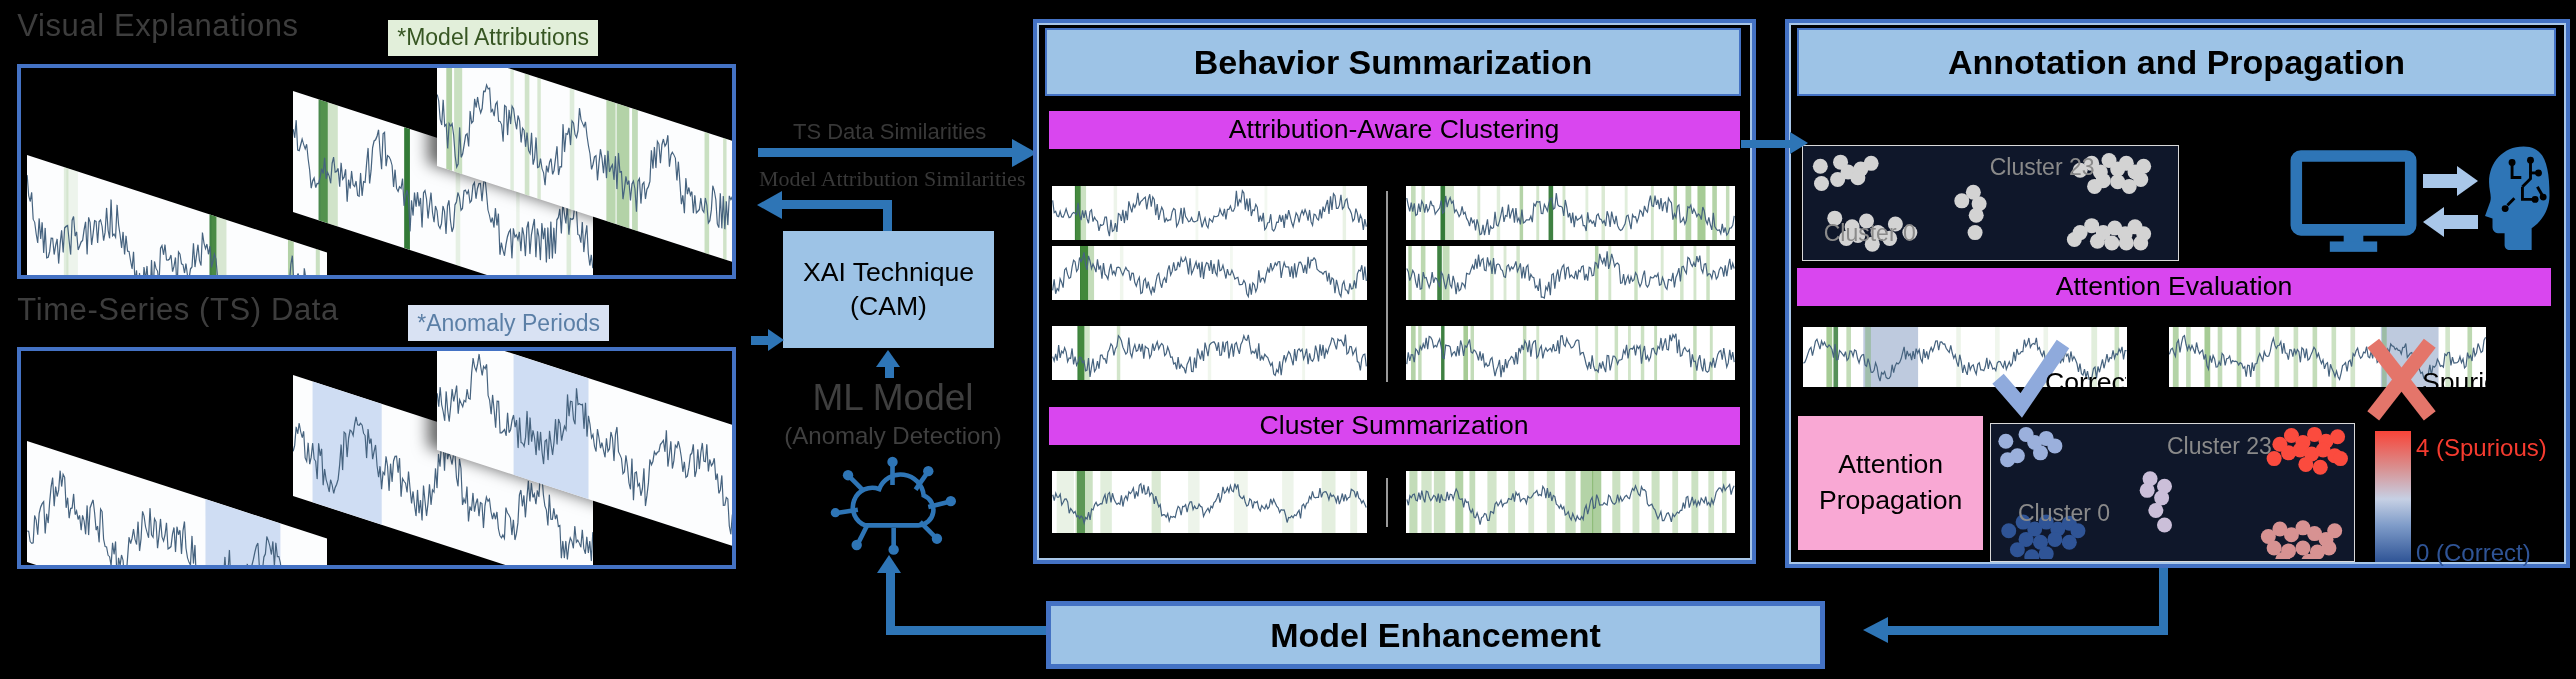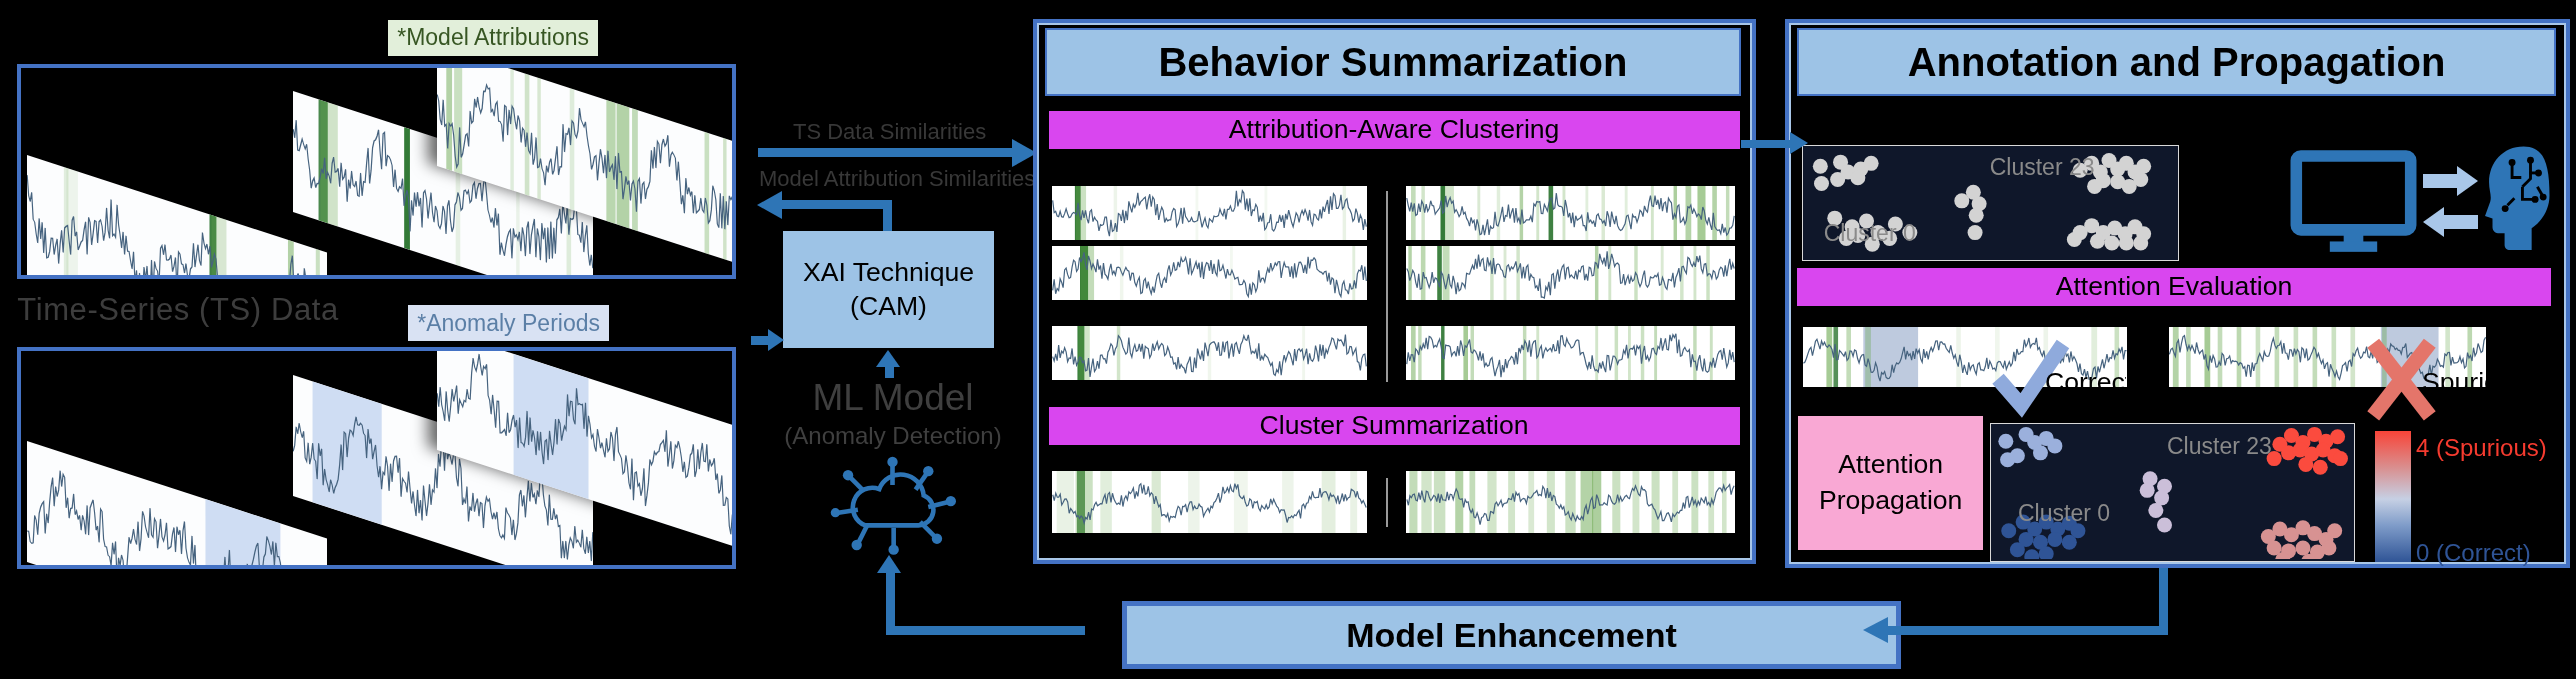--- a/index.html
+++ b/index.html
@@ -8,39 +8,40 @@
   .abs{position:absolute;}
   .lbl{position:absolute;white-space:nowrap;}
   .title-gray{color:#3D3D3D;font-size:31px;font-weight:500;letter-spacing:0.6px;}
   .badge{position:absolute;font-size:23px;font-weight:500;padding:4.6px 9.2px;}
   .tsbox{position:absolute;border:4.6px solid #4472C4;background:#000;overflow:hidden;box-sizing:border-box;}
   .skplot{position:absolute;width:300px;height:121px;background:#fcfdfe;transform:skewY(18deg);
           transform-origin:0 0;box-shadow:-4.6px -4.6px 15px 4.6px rgba(0,0,0,0.6);}
   .panel-outer{position:absolute;border:4.6px solid #4472C4;background:#000;box-sizing:border-box;}
   .panel-inner{position:absolute;inset:0;border:2.9px solid #A9C7E9;pointer-events:none;}
   .hdr{position:absolute;background:#9DC3E6;border:2.9px solid #4472C4;box-sizing:border-box;
-       display:flex;align-items:center;justify-content:center;font-weight:bold;font-size:40px;color:#000;}
+       display:flex;align-items:center;justify-content:center;font-weight:bold;font-size:34px;color:#000;}
   .bar{position:absolute;background:#d946ef;display:flex;align-items:center;justify-content:center;
        font-size:26.6px;color:#000;}
   .plot{position:absolute;background:#fff;}
   .vdiv{position:absolute;width:2.3px;background:#9a9a9a;}
   .conn{position:absolute;background:#2E75B6;}
   .tri{position:absolute;width:0;height:0;}
   .scatterbox{position:absolute;background:#0f172a;border:1.7px solid #d9d9d9;box-sizing:border-box;}
   .cl-lbl{position:absolute;color:#8a8a8a;font-size:23px;font-weight:500;white-space:nowrap;}
   .overlay{position:absolute;overflow:hidden;}
   .ov-text{position:absolute;color:#000;font-size:26.6px;white-space:nowrap;}
   .parrow{position:absolute;background:#A9C7E9;height:14px;}
   .cbar-lbl{position:absolute;font-size:24px;font-weight:500;white-space:nowrap;}
 </style>
 </head>
 <body>
 
 <div class="canvas">
 
+  <div class="lbl title-gray" style="left:17.3px;top:8px;">Visual Explanations</div>
   <div class="badge" style="left:388px;top:19.6px;background:#E2EFDA;color:#375623;">*Model Attributions</div>
 
   <div class="tsbox" style="left:17.3px;top:64px;width:719px;height:215px;">
     <div class="skplot" id="vis1" style="left:5.8px;top:87px;z-index:1;">
         <svg width="300" height="121" style="display: block;" viewBox="0 0 520 210">
           <rect x="63.60000000000001" y="0" width="8" height="210" fill="#6aa84f" opacity="0.18"></rect>
           <rect x="68" y="0" width="20" height="210" fill="#6aa84f" opacity="0.1"></rect>
           <rect x="316.4" y="0" width="12" height="210" fill="#1d6b21" opacity="0.85"></rect>
           <rect x="319.8" y="0" width="26" height="210" fill="#6aa84f" opacity="0.25"></rect>
           <rect x="452.6" y="0" width="10" height="210" fill="#6aa84f" opacity="0.5"></rect>
@@ -97,21 +98,21 @@
         <svg width="300" height="121" style="display: block;" viewBox="0 0 520 210">
           <rect x="132.6" y="0" width="130" height="210" fill="#c7d7f1" opacity="0.85"></rect>
           <path d="M0.0,111.3 L2.6,133.8 L5.2,99.2 L7.8,128.9 L10.4,140.0 L13.0,155.0 L15.6,103.1 L18.2,134.8 L20.8,153.8 L23.4,126.5 L26.0,95.7 L28.6,116.3 L31.2,103.0 L33.8,87.2 L36.4,135.1 L39.0,109.7 L41.6,115.4 L44.2,120.4 L46.8,108.7 L49.4,110.4 L52.0,87.6 L54.6,102.6 L57.2,103.1 L59.8,56.3 L62.4,30.2 L65.0,44.8 L67.6,50.6 L70.2,37.4 L72.8,19.9 L75.4,39.8 L78.0,55.0 L80.6,38.5 L83.2,41.7 L85.8,33.4 L88.4,86.8 L91.0,94.0 L93.6,117.4 L96.2,83.1 L98.8,108.1 L101.4,138.3 L104.0,91.5 L106.6,90.9 L109.2,144.6 L111.8,143.8 L114.4,140.1 L117.0,136.5 L119.6,146.2 L122.2,105.5 L124.8,139.3 L127.4,133.0 L130.0,115.7 L132.6,106.2 L135.2,126.2 L137.8,113.2 L140.4,160.7 L143.0,107.2 L145.6,149.6 L148.2,149.9 L150.8,154.4 L153.4,138.1 L156.0,91.6 L158.6,149.6 L161.2,101.1 L163.8,142.4 L166.4,121.8 L169.0,134.4 L171.6,163.0 L174.2,120.8 L176.8,153.3 L179.4,120.3 L182.0,154.4 L184.6,174.3 L187.2,133.9 L189.8,130.8 L192.4,164.8 L195.0,113.5 L197.6,134.5 L200.2,153.5 L202.8,129.5 L205.4,89.7 L208.0,132.6 L210.6,87.7 L213.2,94.5 L215.8,123.7 L218.4,109.3 L221.0,96.8 L223.6,102.0 L226.2,40.0 L228.8,77.0 L231.4,50.0 L234.0,49.9 L236.6,80.1 L239.2,87.5 L241.8,24.2 L244.4,51.4 L247.0,49.4 L249.6,50.4 L252.2,48.8 L254.8,90.3 L257.4,44.2 L260.0,102.1 L262.6,65.2 L265.2,79.3 L267.8,101.7 L270.4,95.5 L273.0,114.9 L275.6,123.1 L278.2,83.3 L280.8,97.5 L283.4,114.5 L286.0,104.2 L288.6,116.7 L291.2,127.8 L293.8,94.2 L296.4,115.7 L299.0,110.6 L301.6,80.6 L304.2,90.2 L306.8,129.2 L309.4,82.3 L312.0,68.7 L314.6,110.6 L317.2,115.4 L319.8,120.8 L322.4,146.0 L325.0,141.8 L327.6,112.8 L330.2,130.6 L332.8,158.8 L335.4,169.1 L338.0,115.0 L340.6,186.5 L343.2,138.1 L345.8,135.9 L348.4,159.0 L351.0,154.5 L353.6,174.5 L356.2,161.2 L358.8,125.2 L361.4,189.5 L364.0,170.7 L366.6,148.1 L369.2,106.5 L371.8,114.7 L374.4,108.0 L377.0,90.3 L379.6,94.8 L382.2,89.5 L384.8,87.6 L387.4,74.5 L390.0,70.4 L392.6,65.7 L395.2,84.6 L397.8,46.4 L400.4,108.6 L403.0,87.2 L405.6,63.1 L408.2,109.5 L410.8,94.7 L413.4,67.2 L416.0,70.4 L418.6,58.4 L421.2,69.6 L423.8,85.0 L426.4,109.4 L429.0,91.1 L431.6,116.8 L434.2,114.0 L436.8,98.0 L439.4,75.6 L442.0,71.7 L444.6,55.7 L447.2,111.2 L449.8,99.7 L452.4,61.8 L455.0,95.1 L457.6,65.5 L460.2,48.2 L462.8,78.7 L465.4,79.0 L468.0,47.8 L470.6,94.1 L473.2,72.7 L475.8,82.7 L478.4,78.0 L481.0,67.9 L483.6,104.8 L486.2,93.0 L488.8,126.4 L491.4,119.7 L494.0,93.5 L496.6,144.7 L499.2,143.6 L501.8,129.0 L504.4,130.8 L507.0,177.2 L509.6,190.6 L512.2,156.7 L514.8,147.9 L517.4,190.0 L520.0,140.6" fill="none" stroke="#46637f" stroke-width="2.1"></path>
         </svg>
       </div>
   </div>
 
   <div class="lbl" style="left:793px;top:119px;font-size:22px;color:#383838;font-weight:500;">TS Data Similarities</div>
   <div class="conn" style="left:758px;top:148px;width:254px;height:9.2px;"></div>
   <div class="tri" style="left:1012px;top:139px;border-top:14px solid transparent;border-bottom:14px solid transparent;border-left:25.4px solid #2E75B6;"></div>
-  <div class="lbl" style="left:759px;top:166px;font-size:22px;color:#383838;font-weight:500;">Model Attribution Similarities</div>
+  <div class="lbl" style="left:759px;top:166px;font-size:22px;color:#383838;font-weight:500;font-family:Liberation Serif, serif;">Model Attribution Similarities</div>
 
   <div class="tri" style="left:757px;top:191px;border-top:14px solid transparent;border-bottom:14px solid transparent;border-right:25.4px solid #2E75B6;"></div>
   <div class="conn" style="left:781px;top:200px;width:111px;height:9.2px;"></div>
   <div class="conn" style="left:883px;top:200px;width:9.2px;height:38px;"></div>
 
   <div class="abs" style="left:783px;top:231px;width:211px;height:117px;background:#9DC3E6;display:flex;flex-direction:column;align-items:center;justify-content:center;color:#000;font-size:26.6px;line-height:1.25;">
     <div>XAI Technique</div>
     <div>(CAM)</div>
   </div>
   <div class="conn" style="left:751px;top:336px;width:17.3px;height:8.7px;"></div>
@@ -510,21 +511,21 @@
         </svg>
       <div class="cl-lbl" style="left:176px;top:9.2px;">Cluster 23</div>
       <div class="cl-lbl" style="left:27px;top:76px;">Cluster 0</div>
     </div>
 
     <div class="abs" id="colorbar" style="left: 586px; top: 408px; width: 36px; height: 131px; background: linear-gradient(rgb(248, 68, 56) 0%, rgb(217, 143, 143) 28%, rgb(198, 208, 228) 52%, rgb(127, 156, 201) 72%, rgb(47, 84, 150) 100%);"></div>
     <div class="cbar-lbl" style="left:627px;top:411px;color:#F63B2F;">4 (Spurious)</div>
     <div class="cbar-lbl" style="left:627px;top:516px;color:#2F5496;">0 (Correct)</div>
   </div>
 
-  <div class="abs" style="left:1122px;top:601px;width:779px;height:68px;background:#9DC3E6;border:5.8px solid #4472C4;box-sizing:border-box;display:flex;align-items:center;justify-content:center;font-weight:bold;font-size:34px;color:#000;">
+  <div class="abs" style="left:1046px;top:601px;width:779px;height:68px;background:#9DC3E6;border:5.8px solid #4472C4;box-sizing:border-box;display:flex;align-items:center;justify-content:center;font-weight:bold;font-size:34px;color:#000;">
     <span>Model Enhancement</span>
   </div>
   <div class="conn" style="left:2159px;top:568px;width:8.7px;height:64px;z-index:60;"></div>
   <div class="conn" style="left:1888px;top:626px;width:280px;height:8.7px;z-index:60;"></div>
   <div class="tri" style="left:1863px;top:617px;border-top:13.3px solid transparent;border-bottom:13.3px solid transparent;border-right:25.4px solid #2E75B6;z-index:60;"></div>
 
 </div>
 
 
 </body></html>

